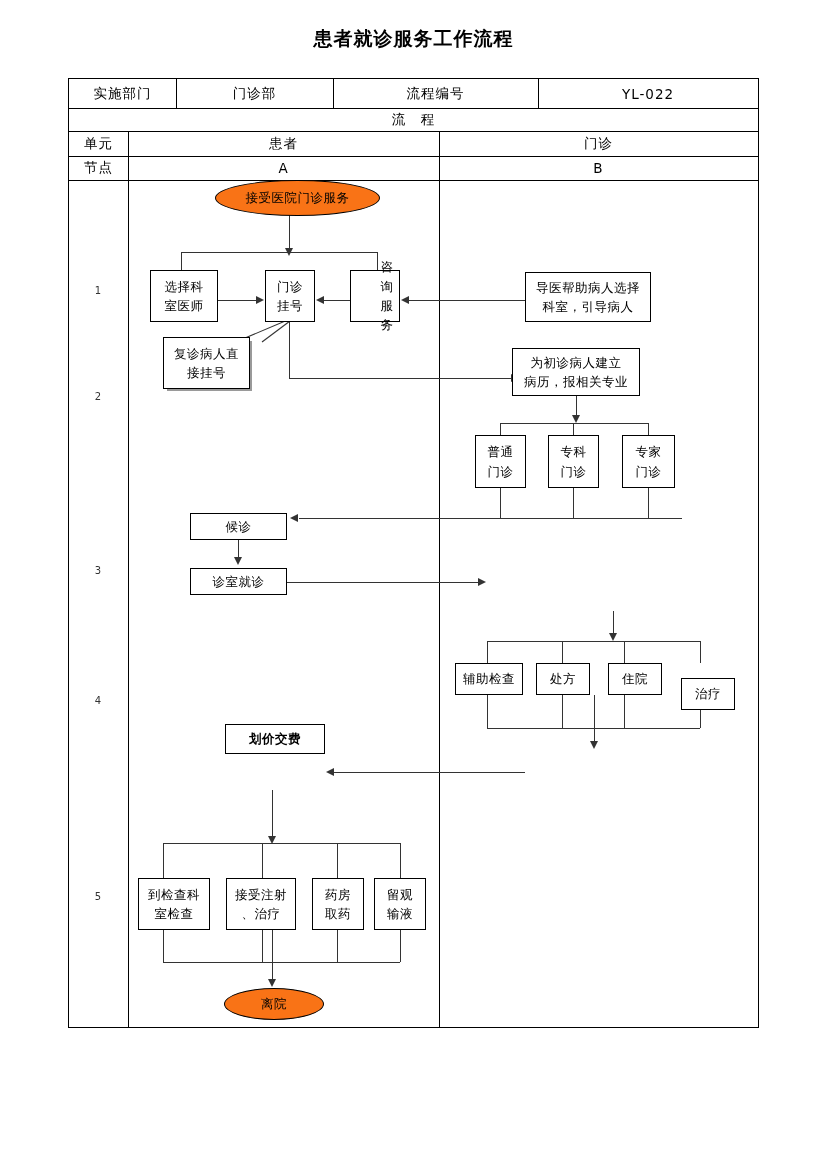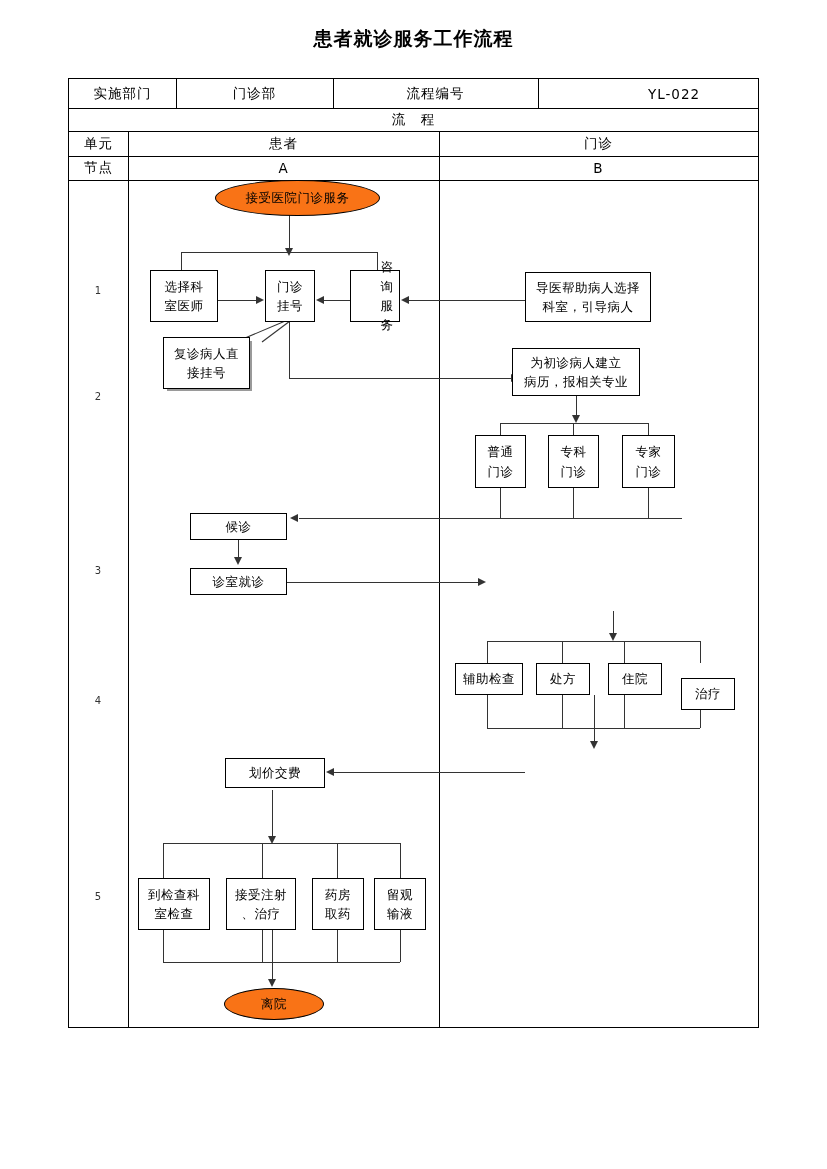--- a/index.html
+++ b/index.html
@@ -96,21 +96,21 @@
 
     <div class="vline" style="left:107px;top:0;height:29px;"></div>
     <div class="vline" style="left:264px;top:0;height:29px;"></div>
     <div class="vline" style="left:469px;top:0;height:29px;"></div>
     <div class="vline" style="left:59px;top:52px;height:897px;"></div>
     <div class="vline" style="left:370px;top:52px;height:897px;"></div>
 
     <div class="cell" style="left:0;top:0;width:107px;height:29px;">实施部门</div>
     <div class="cell" style="left:264px;top:0;width:205px;height:29px;">流程编号</div>
     <div class="cell" style="left:107px;top:0;width:157px;height:29px;">门诊部</div>
-    <div class="cell" style="left:469px;top:0;width:220px;height:29px;margin-left:26px;">YL-022</div>
+    <div class="cell" style="left:469px;top:0;width:220px;height:29px;">YL-022</div>
 
     <div class="cell" style="left:0;top:29px;width:689px;height:23px;">流　程</div>
 
     <div class="cell" style="left:0;top:52px;width:59px;height:25px;">单元</div>
     <div class="cell" style="left:59px;top:52px;width:311px;height:25px;">患者</div>
     <div class="cell" style="left:370px;top:52px;width:319px;height:25px;">门诊</div>
 
     <div class="cell" style="left:0;top:77px;width:59px;height:24px;">节点</div>
     <div class="cell" style="left:59px;top:77px;width:311px;height:24px;">A</div>
     <div class="cell" style="left:370px;top:77px;width:319px;height:24px;">B</div>
@@ -230,21 +230,21 @@
   </div>
 
   <div class="node" style="left:190px;top:513px;width:97px;height:27px;">
     <span>候诊</span>
   </div>
 
   <div class="node" style="left:190px;top:568px;width:97px;height:27px;">
     <span>诊室就诊</span>
   </div>
 
-  <div class="node" style="left:225px;top:758px;width:100px;height:30px;">
+  <div class="node" style="left:225px;top:724px;width:100px;height:30px;font-weight:bold;">
     <span>划价交费</span>
   </div>
 
   <div class="node" style="left:138px;top:878px;width:72px;height:52px;white-space:pre-line;">
     <span>到检查科
 室检查</span>
   </div>
 
   <div class="node" style="left:226px;top:878px;width:70px;height:52px;white-space:pre-line;">
     <span>接受注射

